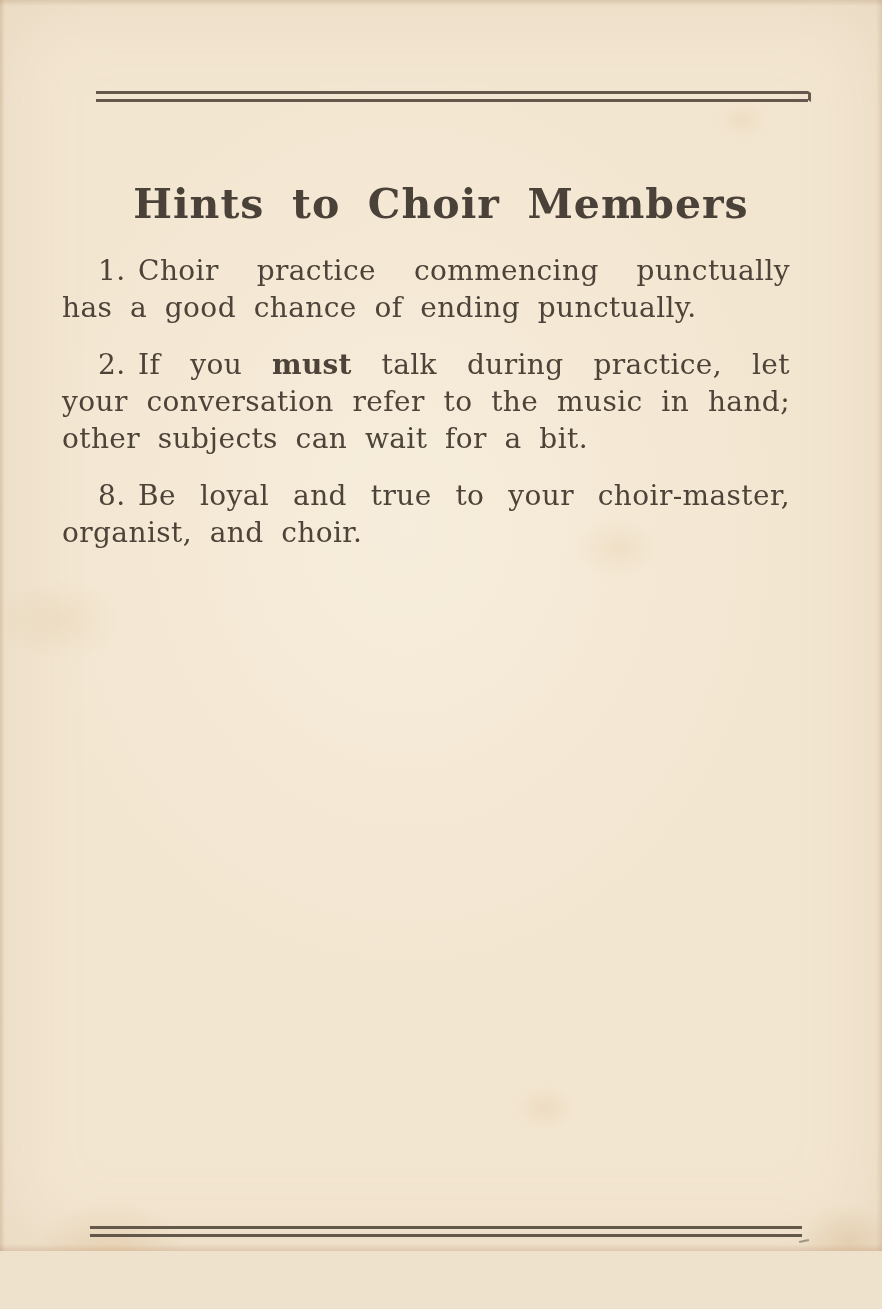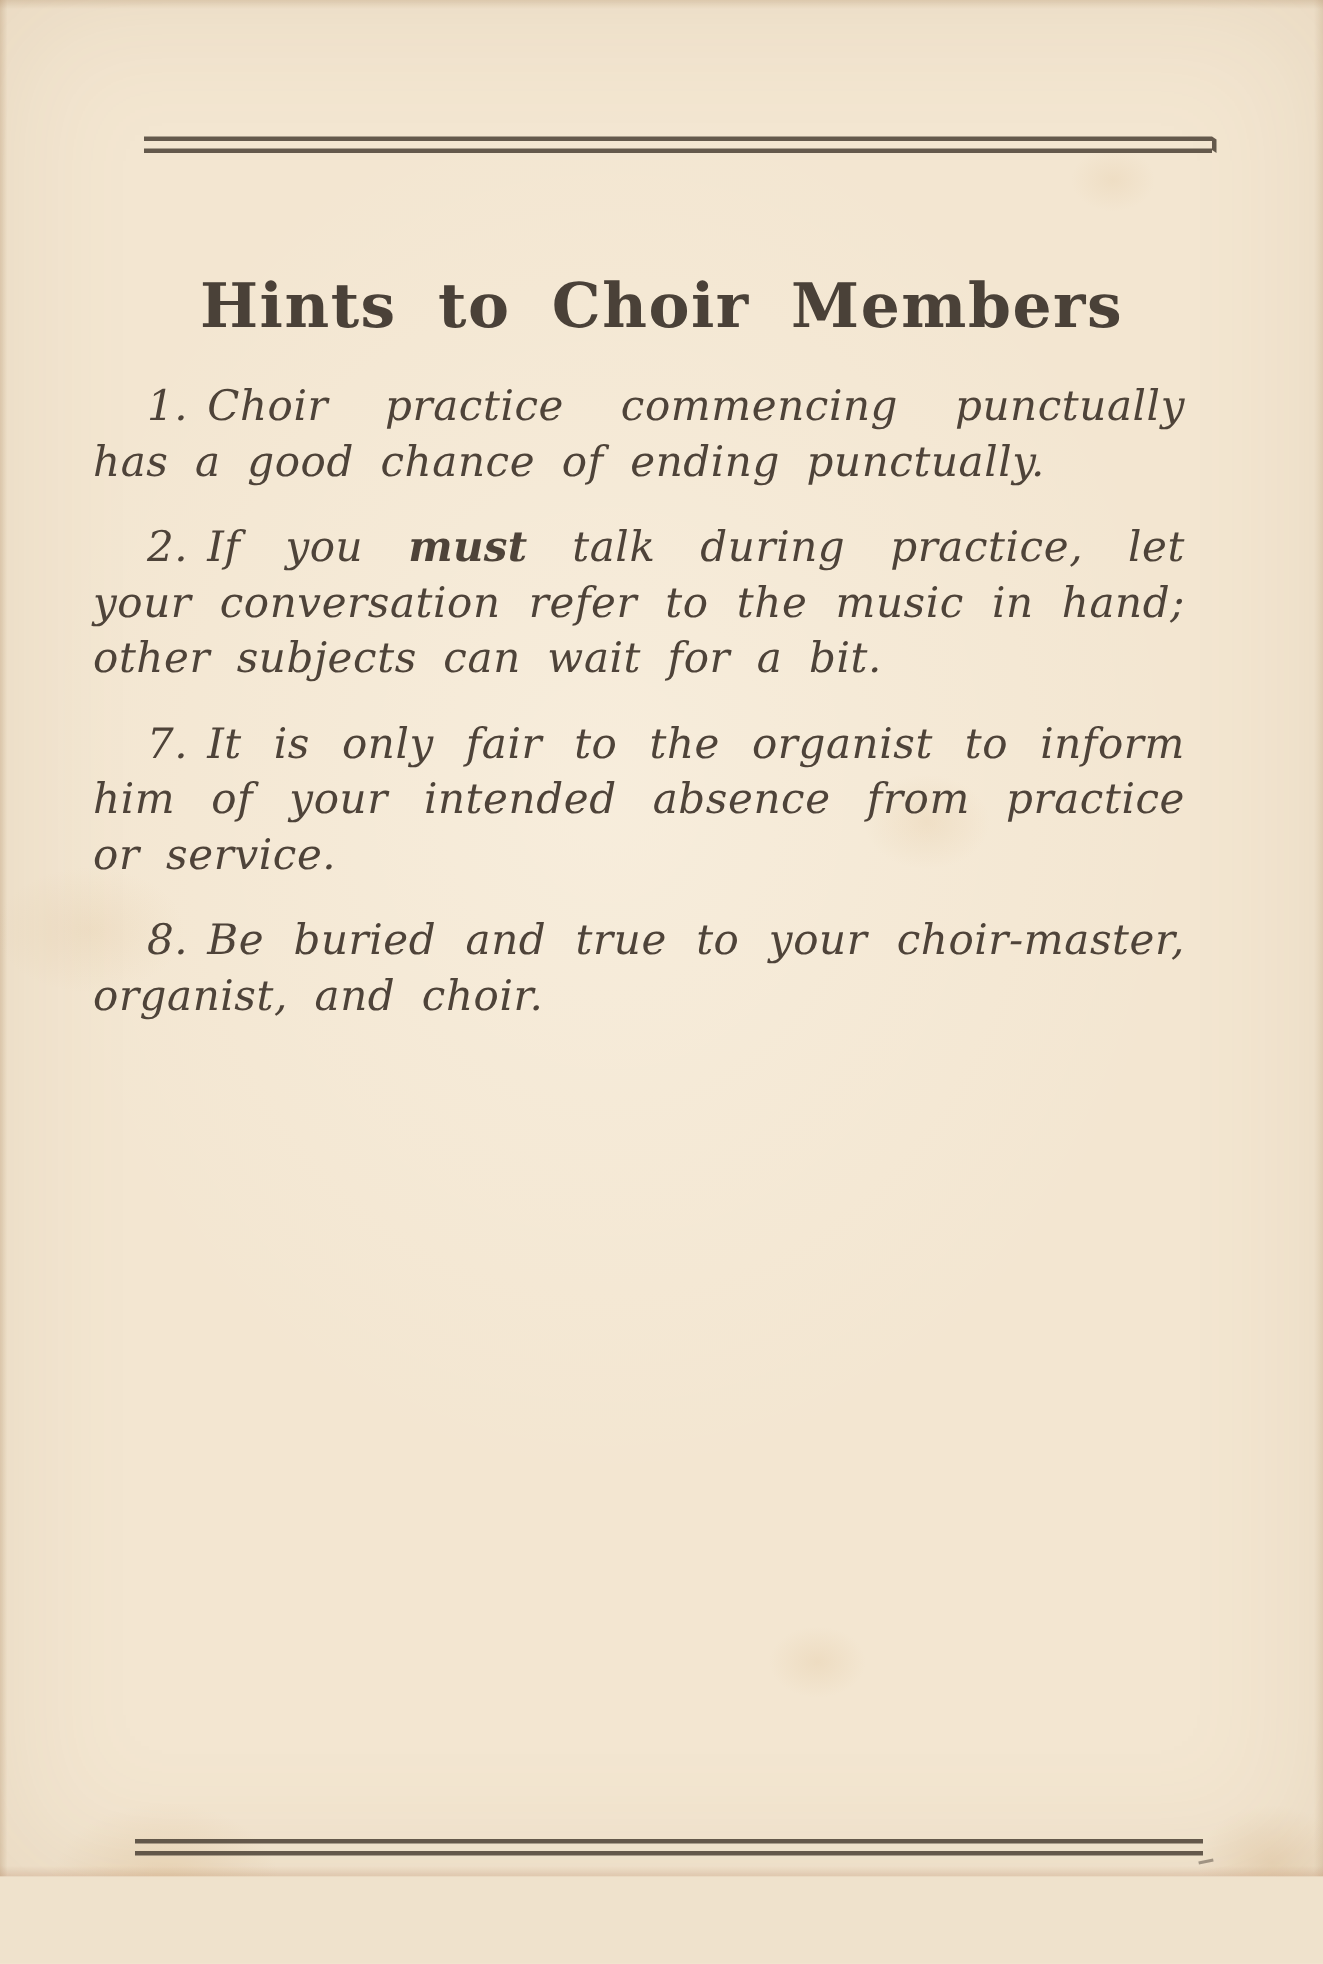--- a/index.html
+++ b/index.html
@@ -79,36 +79,34 @@
   }
   .hint {
     margin: 0 0 20px 0;
     font-size: 28px;
     line-height: 37px;
     text-align: justify;
     text-indent: 36px;
     word-spacing: 0.30em;
     letter-spacing: 0.4px;
     color: #4e4339;
-    font-style: italic;
   }
   .hint .num {
     margin-right: 0.45em;
   }
   .hint b {
     font-weight: bold;
     letter-spacing: 0.2px;
   }
 </style>
 </head>
 <body>
 
 <div class="page">
   <div class="double-rule top"></div>
   <h1 class="title">Hints to Choir Members</h1>
   <div class="hints">
       <p class="hint"><span class="num">1.</span><span>Choir practice commencing punctually has a good chance of ending punctually.</span></p>
       <p class="hint"><span class="num">2.</span><span>If you </span><b>must</b><span> talk during practice, let your conversation refer to the music in hand; other subjects can wait for a bit.</span></p>
-      <p class="hint"><span class="num">7.</span><span>It is only fair to the organist to inform him of your intended absence from practice or service.</span></p>
-      <p class="hint"><span class="num">8.</span><span>Be buried and true to your choir-master, organist, and choir.</span></p>
+      <p class="hint"><span class="num">8.</span><span>Be loyal and true to your choir-master, organist, and choir.</span></p>
     </div>
   <div class="double-rule bottom"></div>
 </div>
 
 </body></html>

